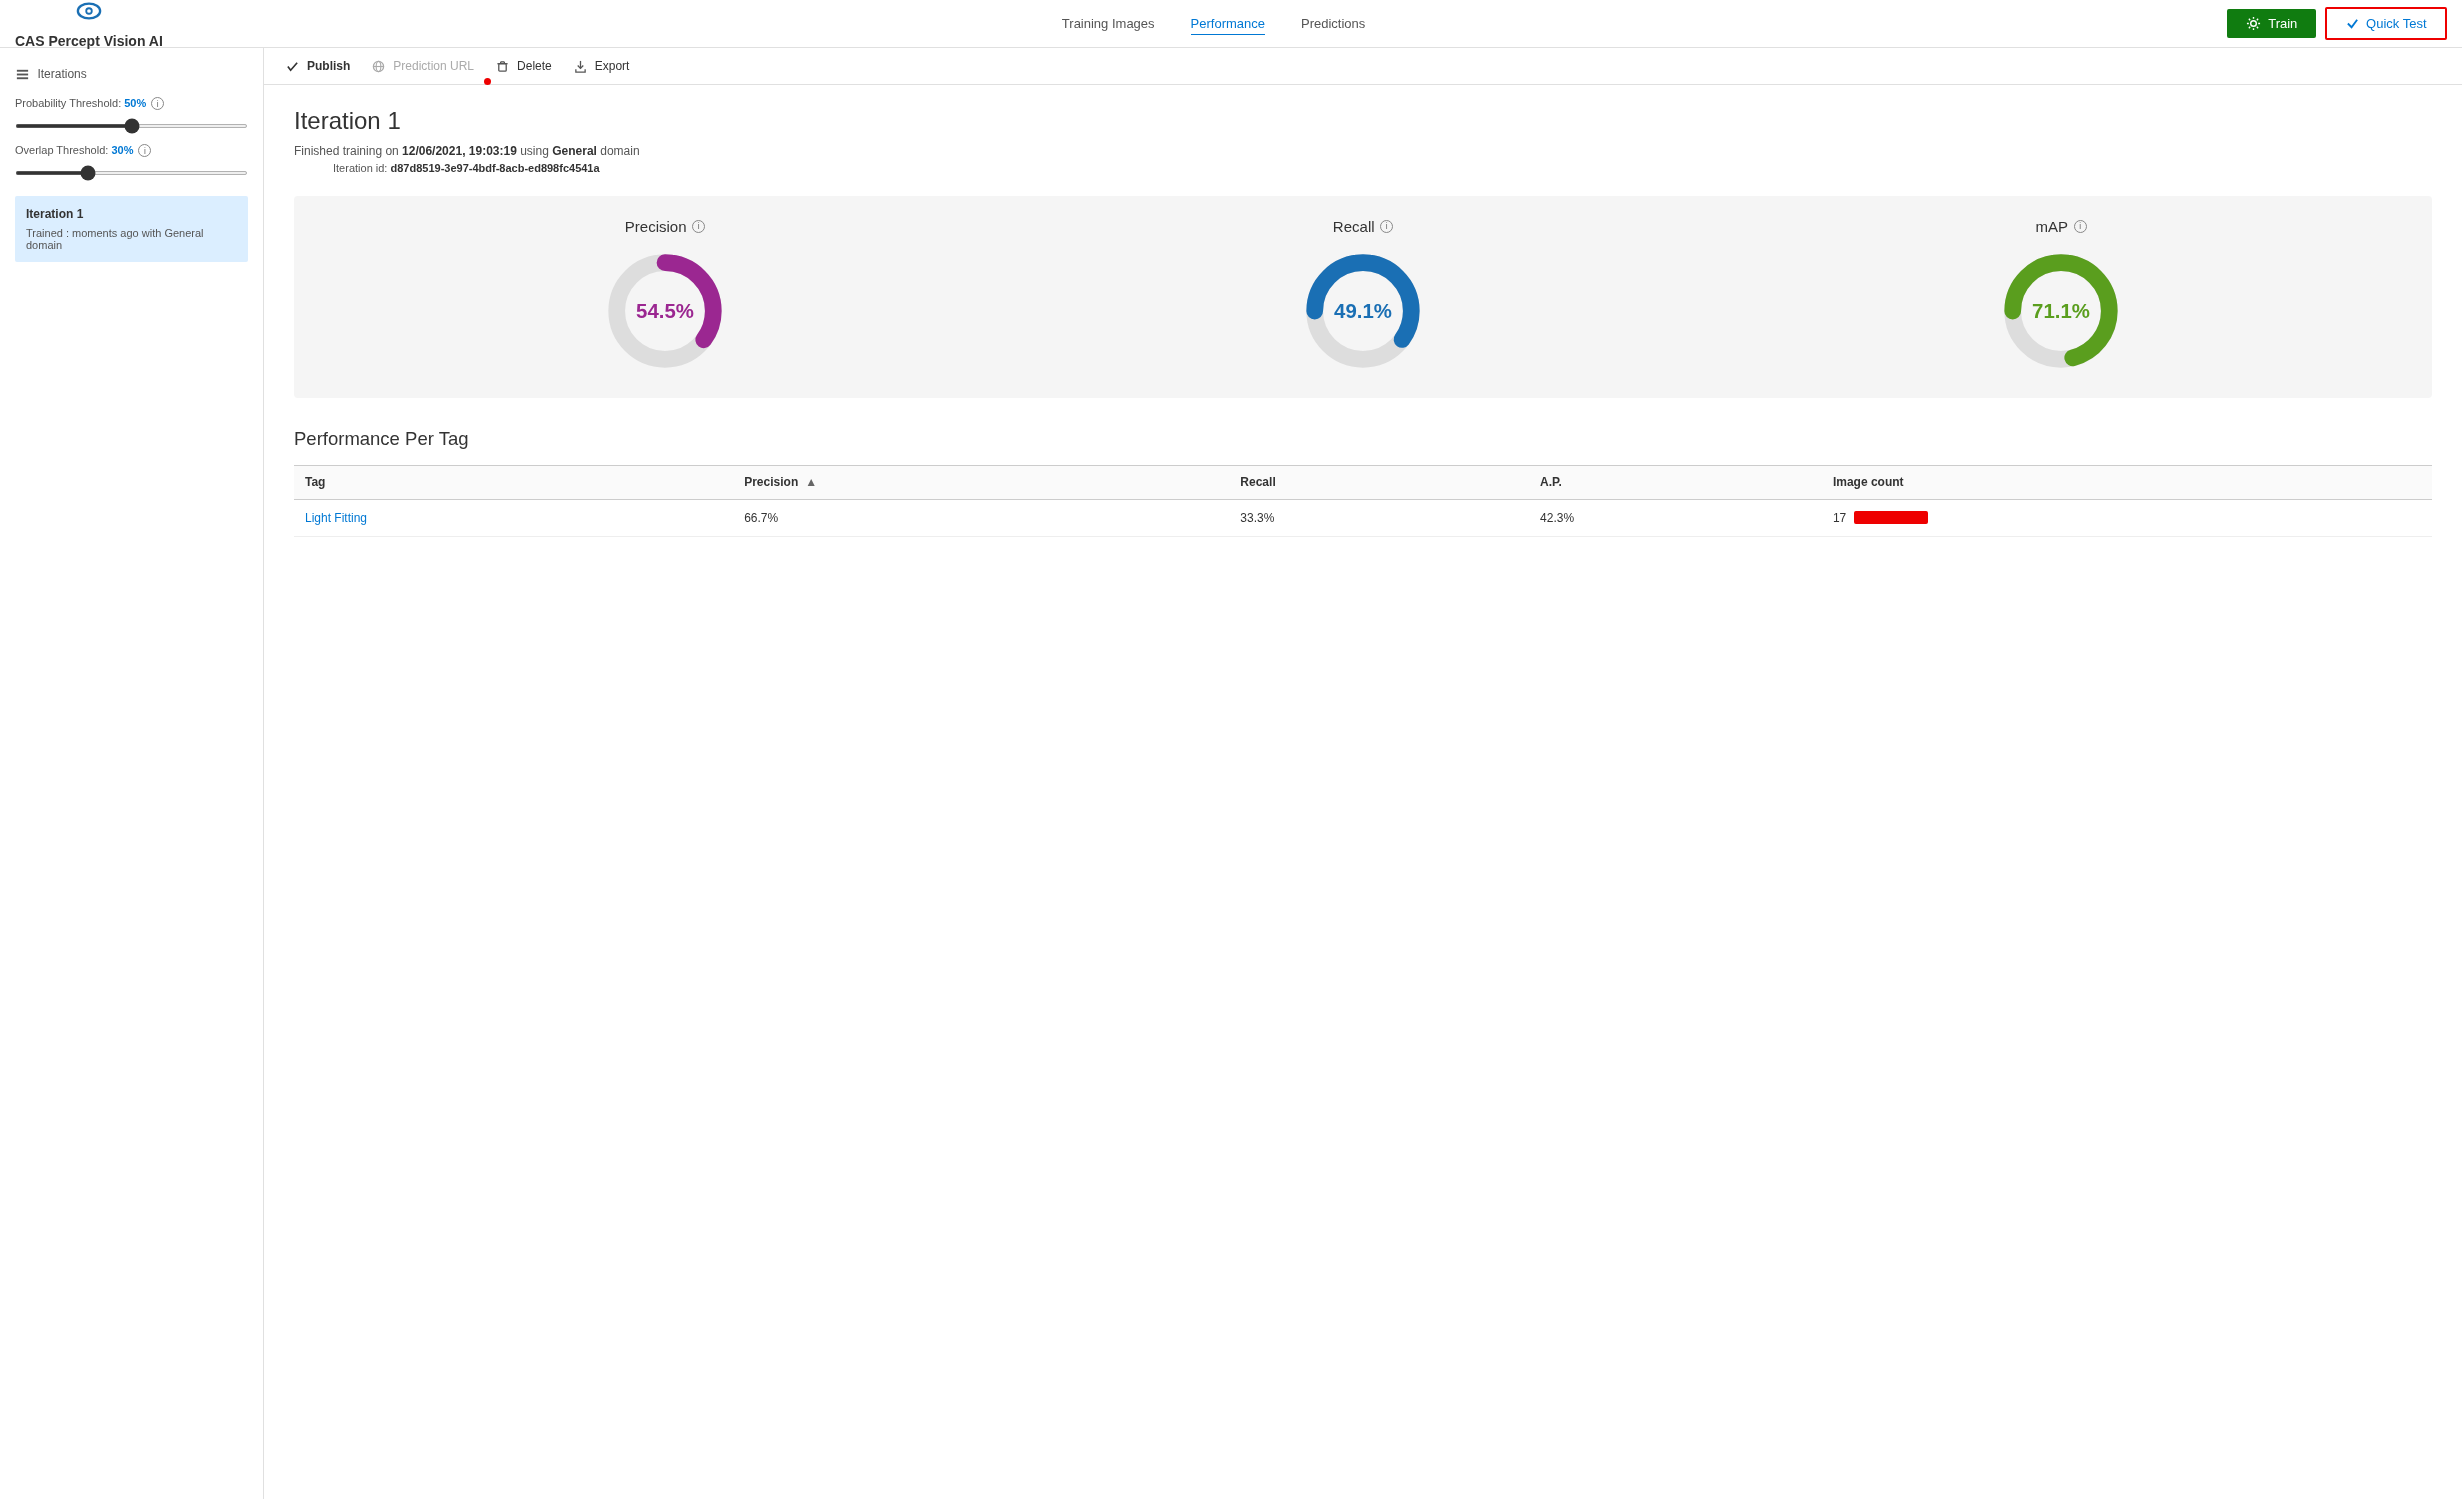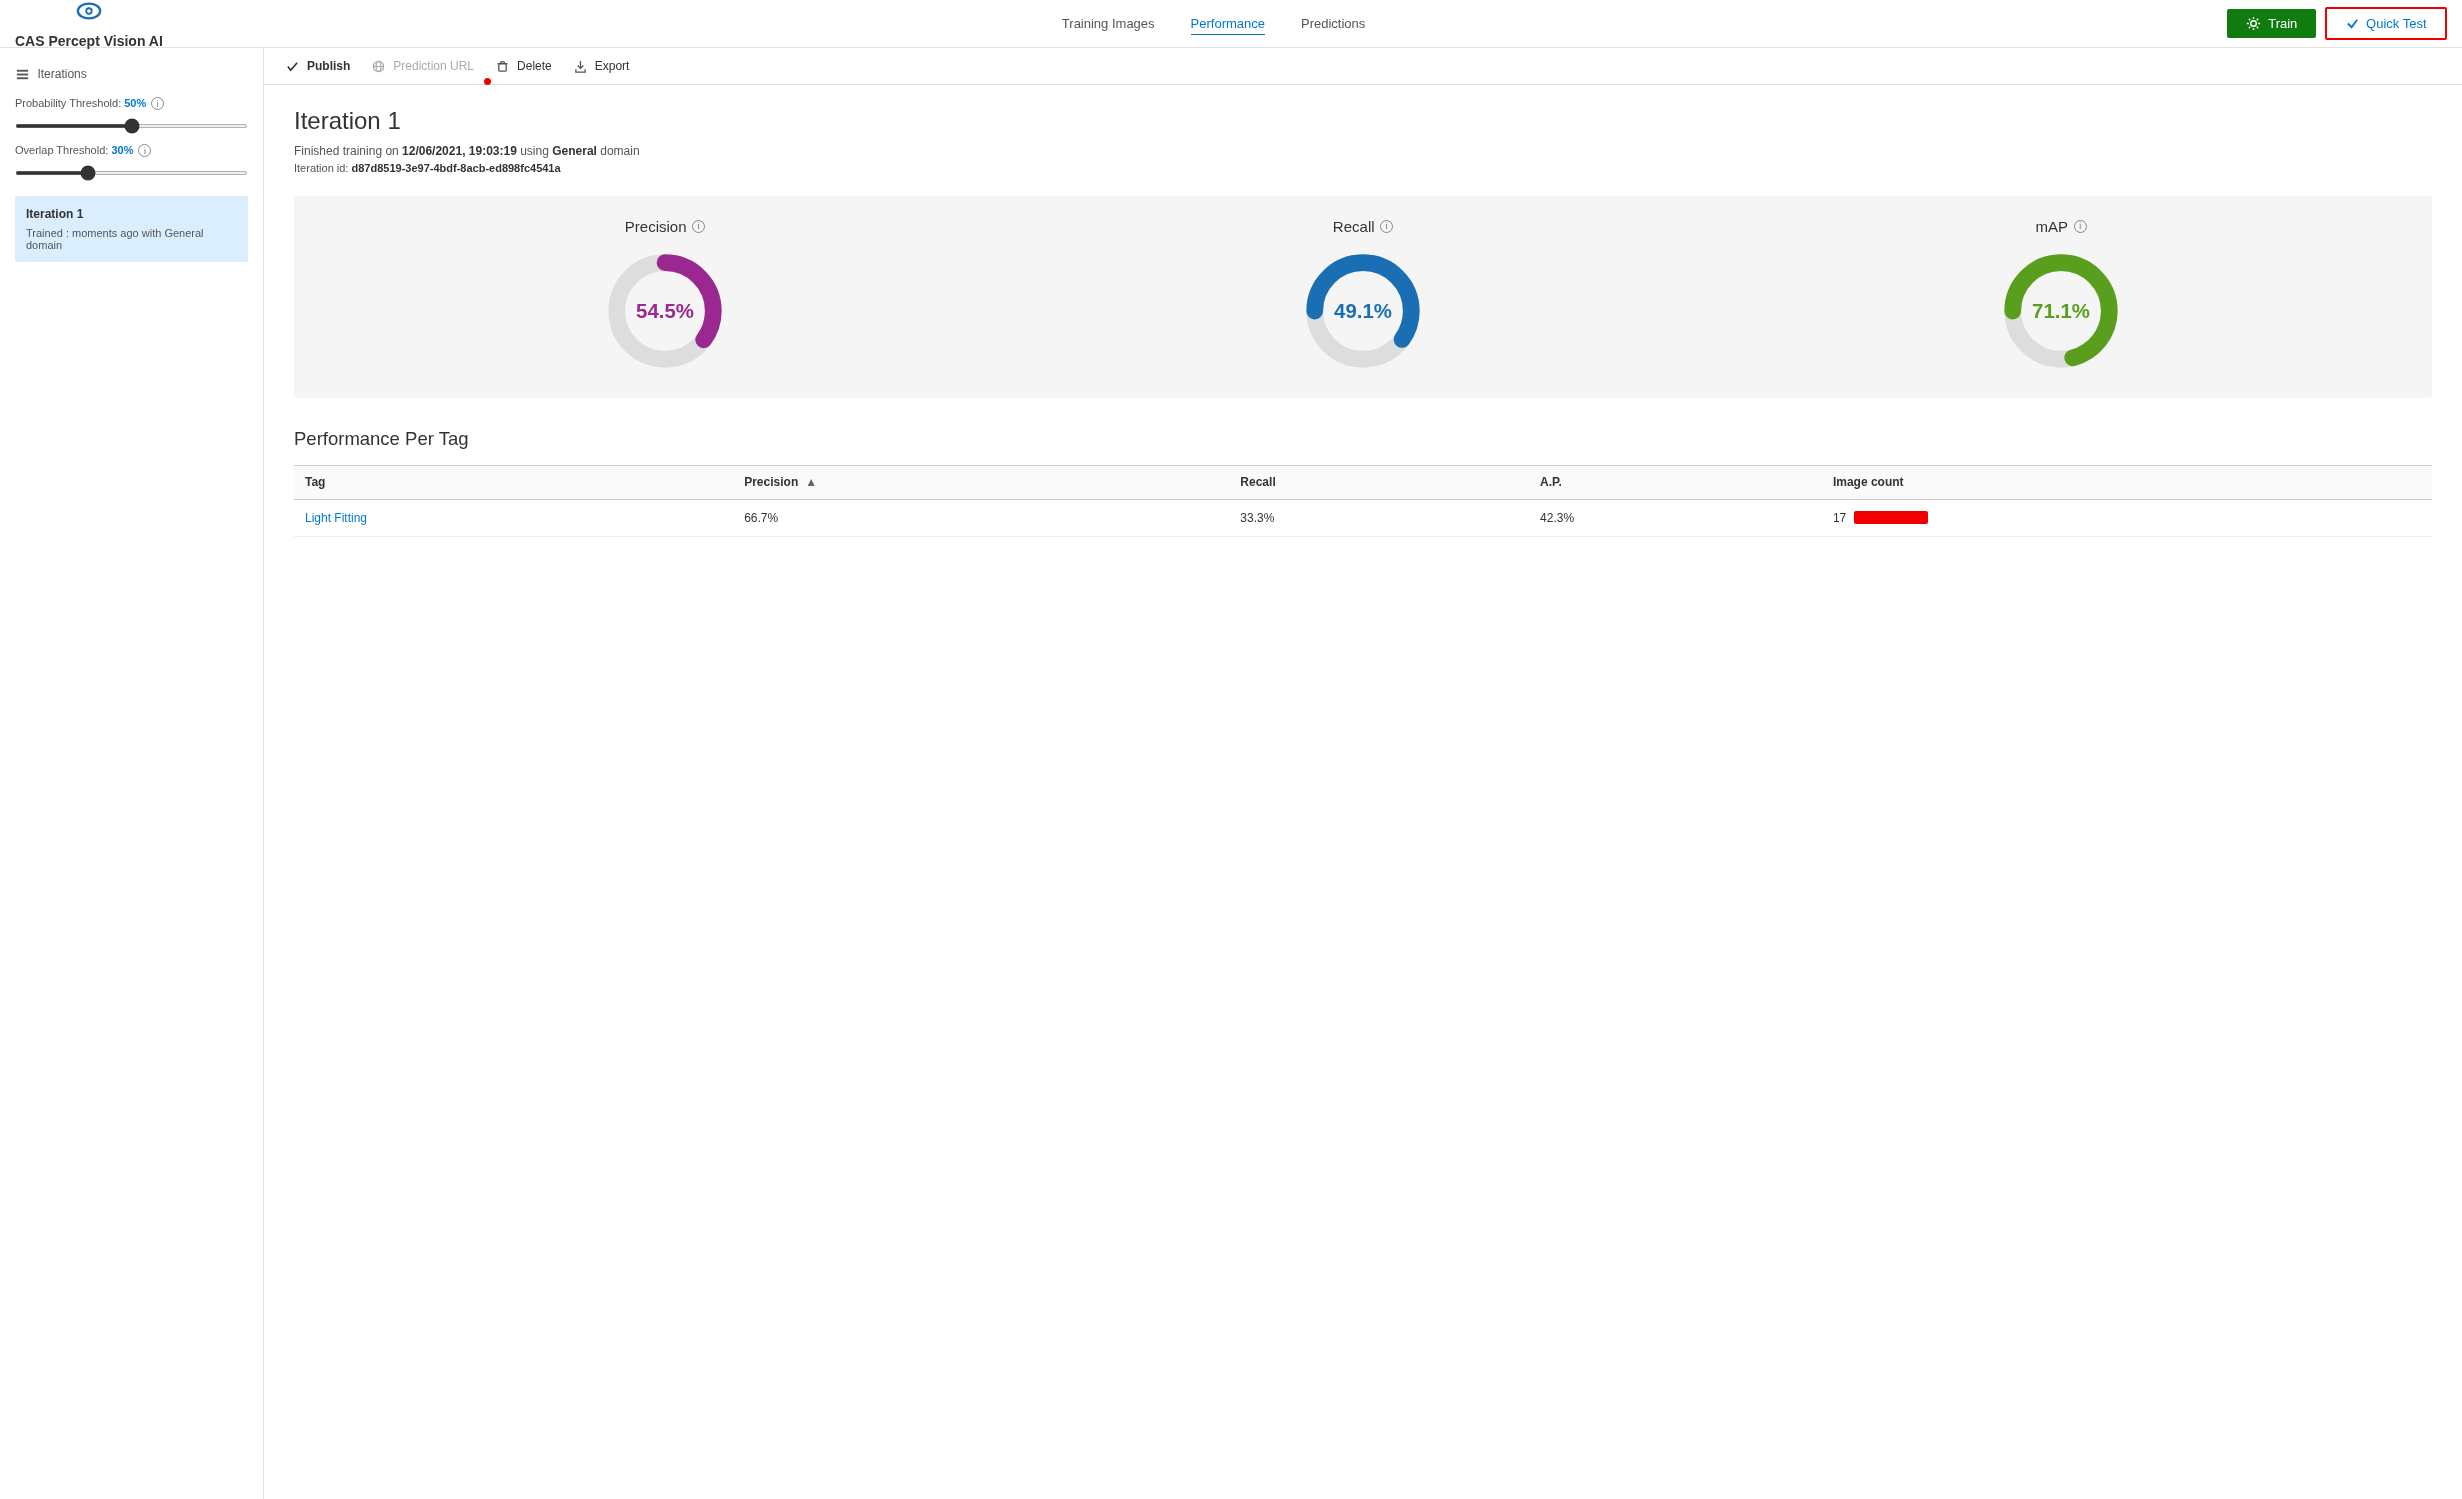--- a/index.html
+++ b/index.html
@@ -205,20 +205,21 @@
       margin-bottom: 3.7px;
     }
     .iteration-meta strong {
       font-weight: 600;
       color: #333;
     }
     .iteration-id {
       font-size: 11px;
       color: #555;
       margin-bottom: 22px;
+      margin-left: 39px;
     }
     .iteration-id strong {
       font-weight: 600;
       color: #333;
     }
 
     
     .metrics-card {
       background: #f5f5f5;
       border-radius: 3.7px;

